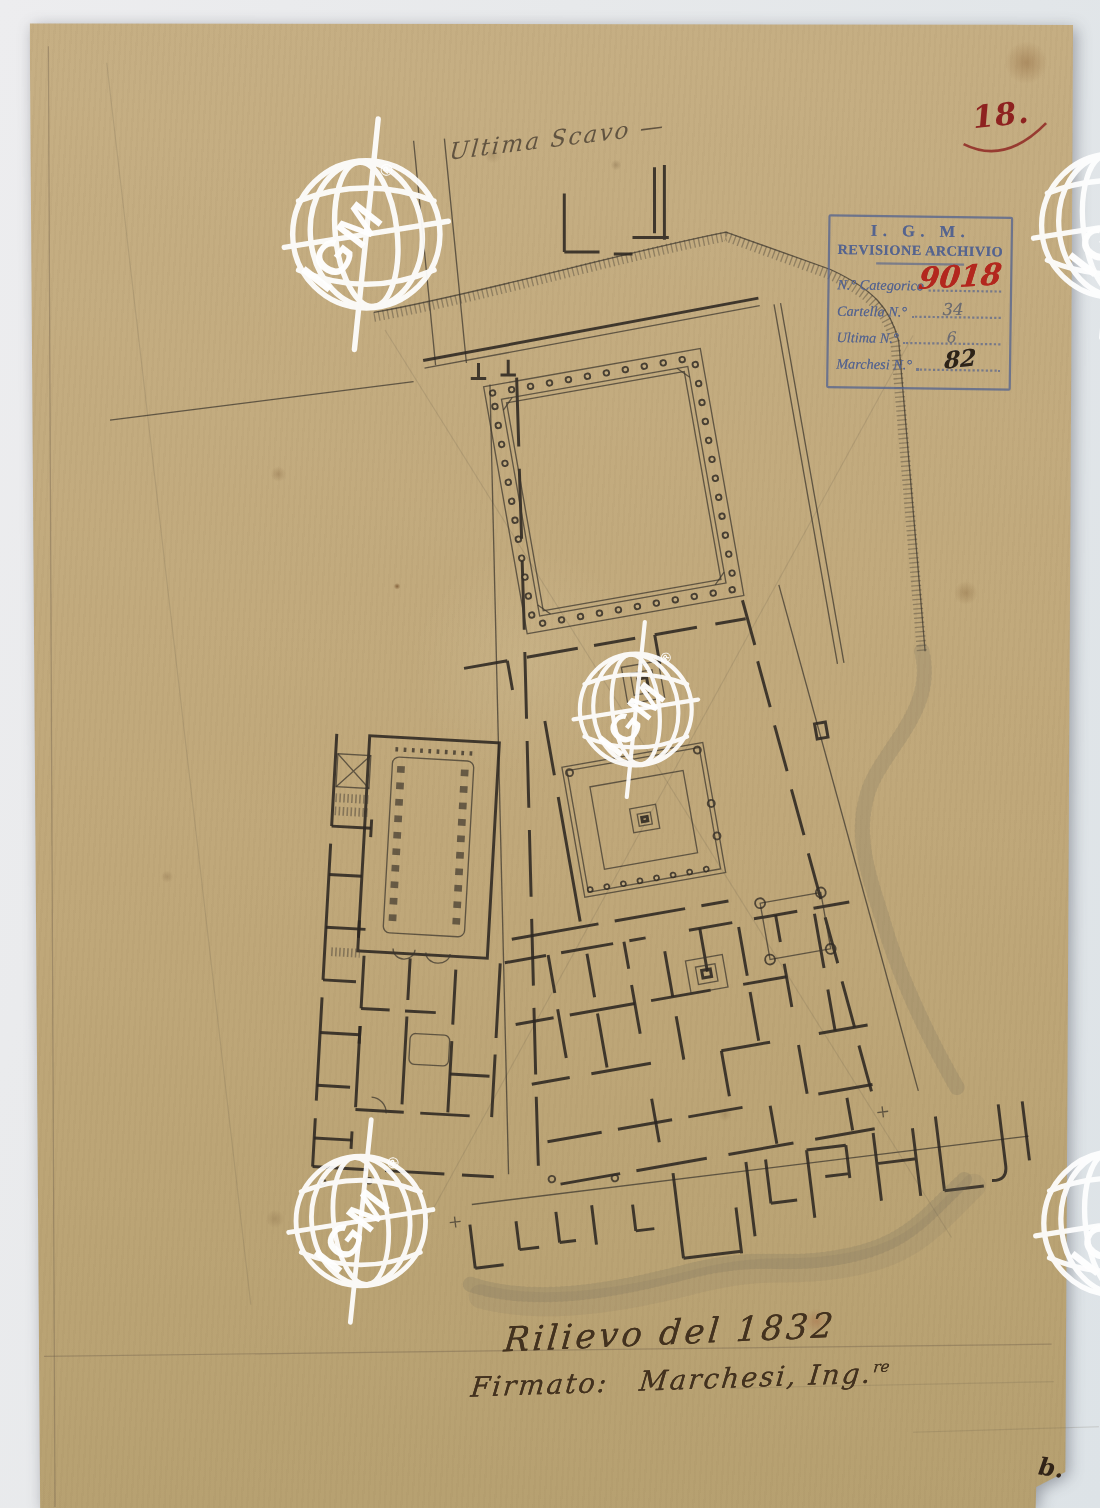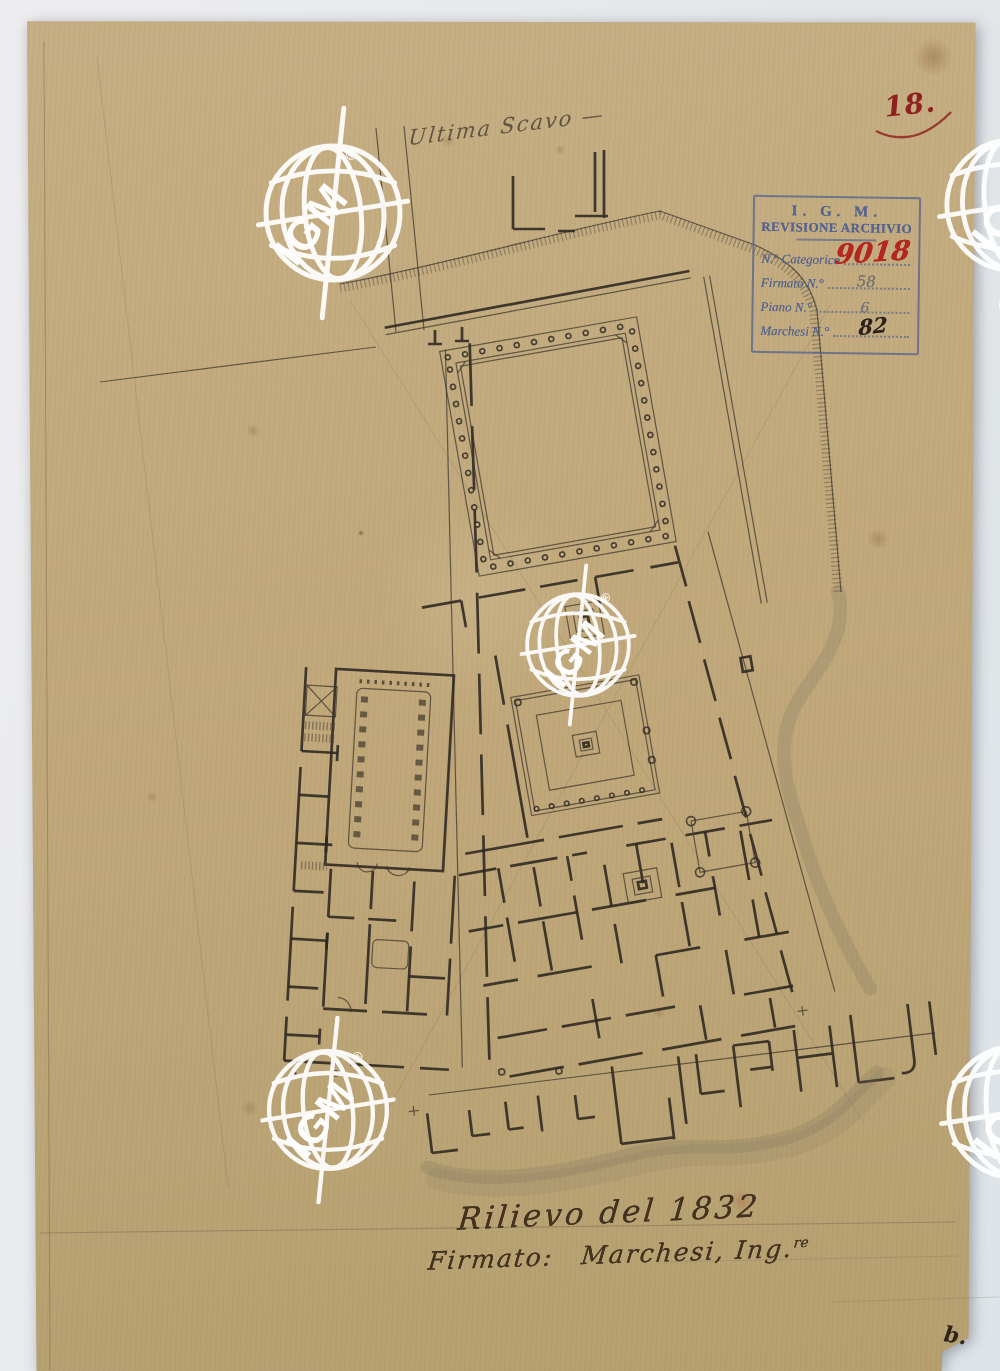--- a/index.html
+++ b/index.html
@@ -233,27 +233,27 @@
   <div class="stamp-org">I. G. M.</div>
   <div class="stamp-title">REVISIONE ARCHIVIO</div>
   <div class="stamp-rule"></div>
   <div class="srow">
     <span>N.° Categorico</span>
     <span class="dots">
       <span class="val val-cat">9018</span>
     </span>
   </div>
   <div class="srow">
-    <span>Firmato N.°</span>
+    <span>Cartella N.°</span>
     <span class="dots">
-      <span class="val val-arm">58</span>
+      <span class="val val-arm">34</span>
     </span>
   </div>
   <div class="srow">
-    <span>Piano N.°</span>
+    <span>Ultima N.°</span>
     <span class="dots">
       <span class="val val-piano">6</span>
     </span>
   </div>
   <div class="srow">
     <span>Marchesi N.°</span>
     <span class="dots">
       <span class="val val-cart">82</span>
     </span>
   </div>

